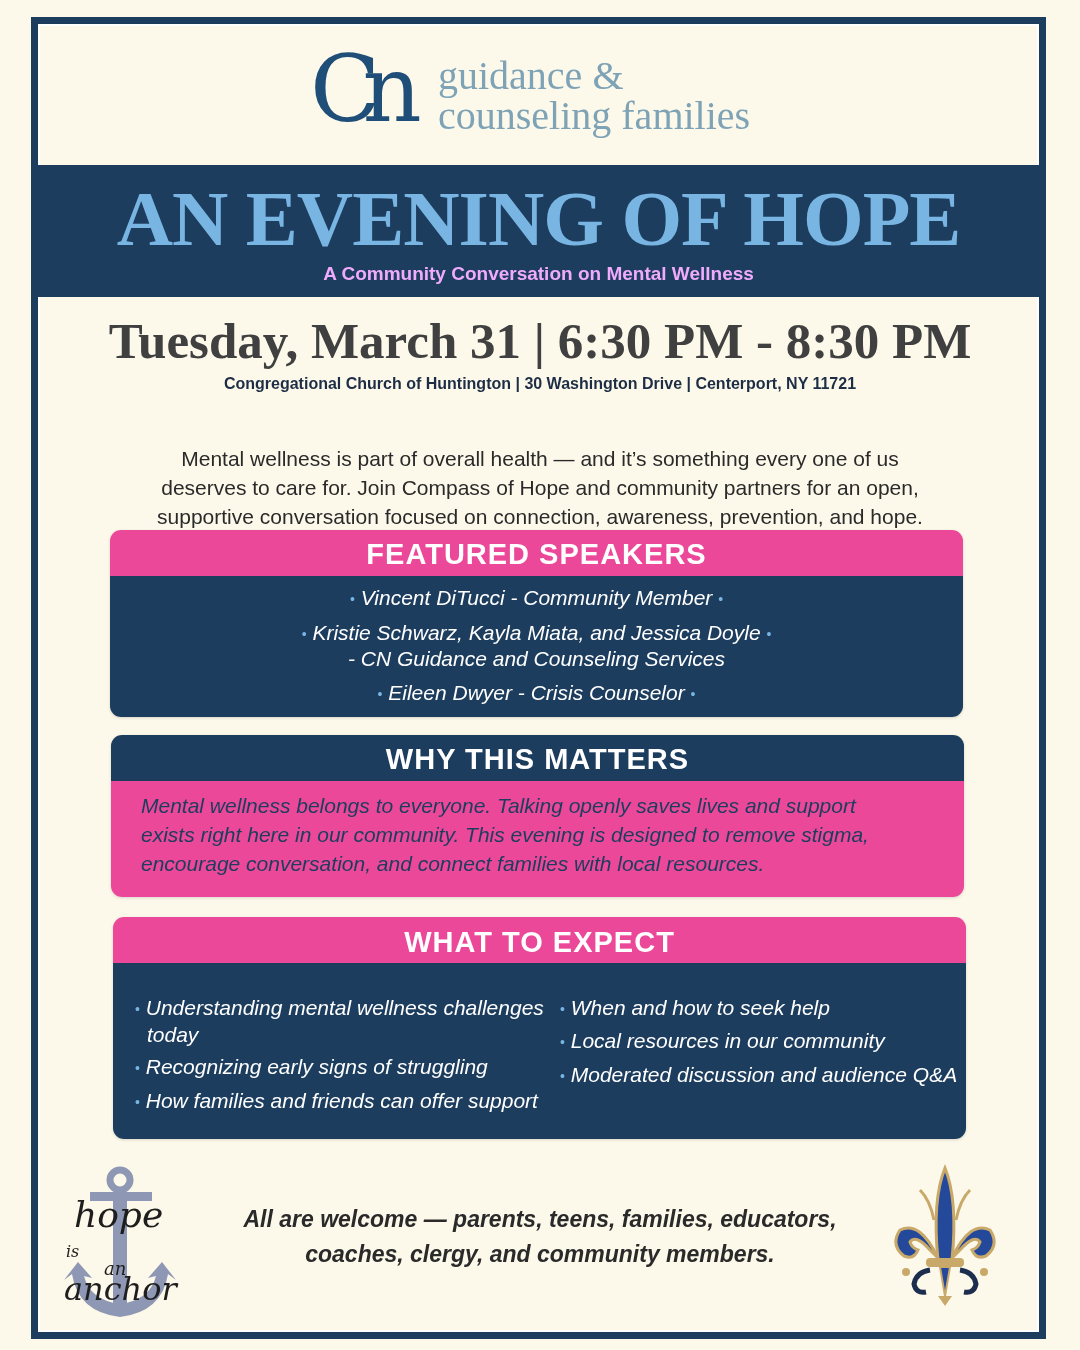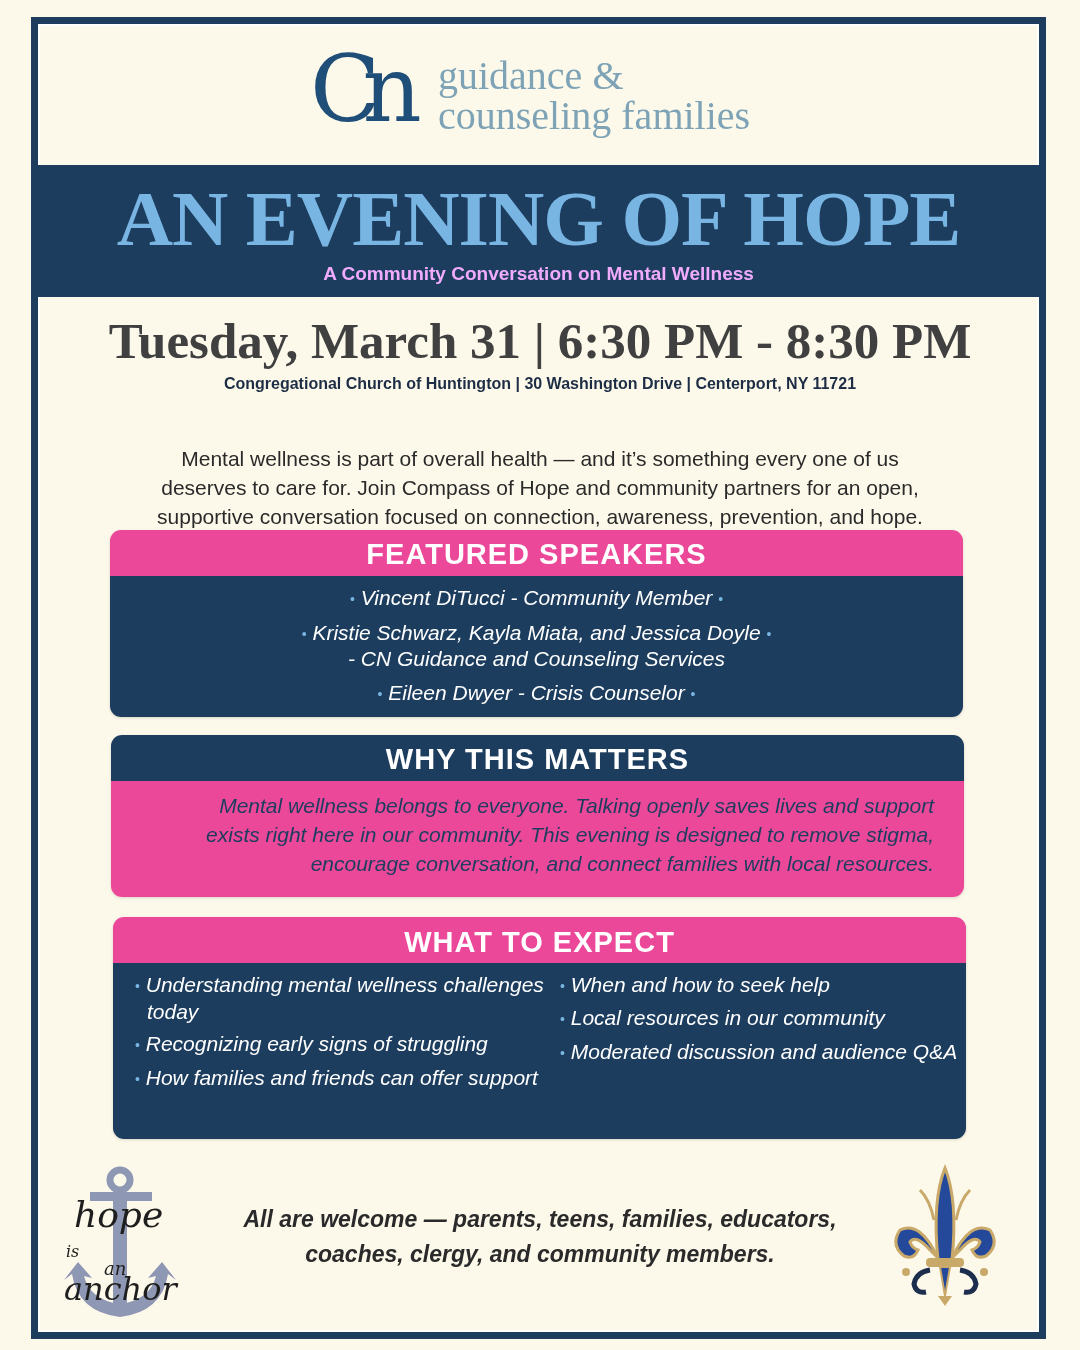--- a/index.html
+++ b/index.html
@@ -56,28 +56,28 @@
   .speakers { left:110px; top:530px; width:853px; height:187px; }
   .speakers .card-head { height:46px; line-height:48px; color:#ffffff; }
   .speakers .body {
     height:141px; text-align:center; color:#ffffff; font-style:italic;
     font-family:"Liberation Sans", sans-serif; font-size:21px; line-height:24px; padding-top:10px; box-sizing:border-box;
   }
   .speakers .row { margin-bottom:10px; }
   .why { left:111px; top:735px; width:853px; height:162px; }
   .why .card-head { height:46px; line-height:48px; color:#ffffff; }
   .why .body {
-    height:116px; text-align:right; color:#1c3d5e; font-style:italic;
+    height:116px; text-align:left; color:#1c3d5e; font-style:italic;
     font-family:"Liberation Sans", sans-serif; font-size:21px; line-height:29px; padding:10px 30px 16px; box-sizing:border-box;
   }
   .expect { left:113px; top:917px; width:853px; height:222px; }
   .expect .card-head { height:46px; line-height:50px; color:#ffffff; }
   .expect .body {
     height:176px; display:flex; color:#ffffff; font-style:italic;
-    font-family:"Liberation Sans", sans-serif; font-size:21px; line-height:26px; padding-top:9px; box-sizing:border-box;
+    font-family:"Liberation Sans", sans-serif; font-size:21px; line-height:26px; padding-top:32px; box-sizing:border-box;
   }
   .expect .col { list-style:none; margin:0; padding:0; }
   .expect .col.left { margin-left:22px; width:410px; }
   .expect .col.right { margin-left:15px; width:400px; }
   .expect li { margin-bottom:6px; padding-left:12px; text-indent:-12px; }
   .anchor { position:absolute; left:58px; top:1162px; width:130px; height:160px; }
   .anchor-text {
     position:absolute; font-family:"DejaVu Serif", serif; font-style:italic; color:#1e1e1e;
   }
   .footer {

